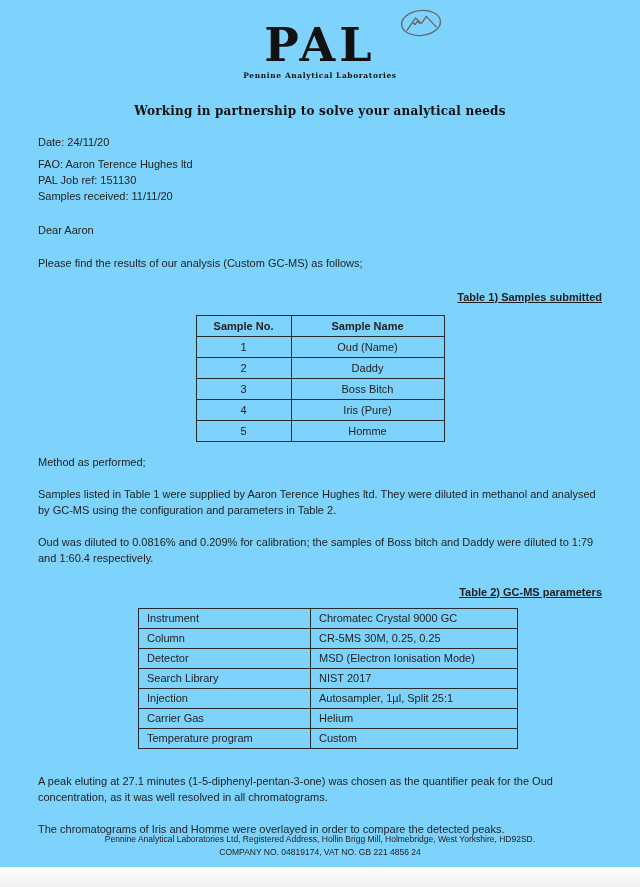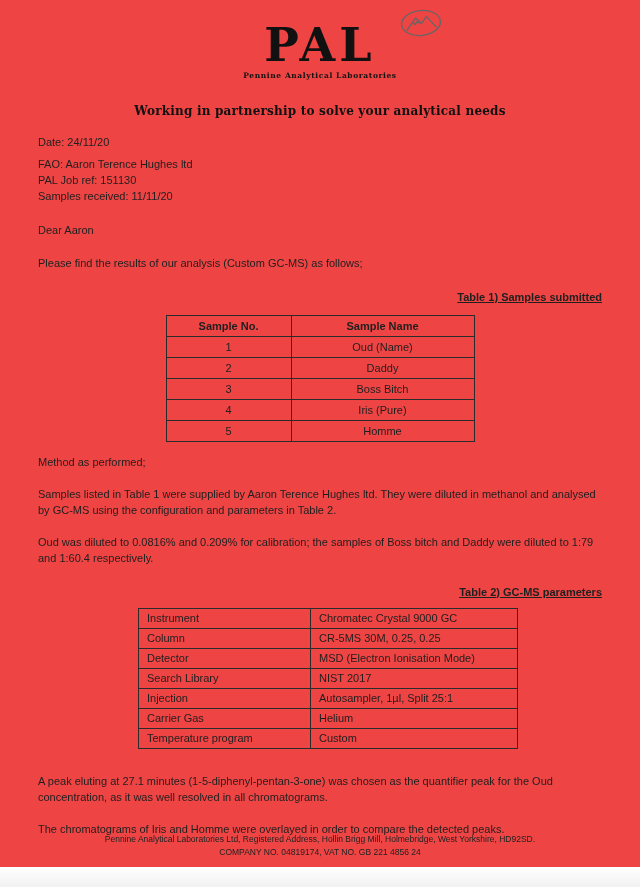--- a/index.html
+++ b/index.html
@@ -1,21 +1,21 @@
 <!DOCTYPE html>
 <html><head>
 <meta charset="utf-8">
 <style>
   html,body { margin:0; padding:0; background:#ffffff; }
   .page {
     position: relative;
     width: 640px;
     height: 887px;
     margin: 0 auto;
-    background: #ef4444;
+    background: #7dd3fc;
     font-family: "Liberation Sans", sans-serif;
     color: #1f1f1f;
     overflow: hidden;
   }
 
   
   .header { text-align: center; padding-top: 24px; }
   .logo-wrap { display: inline-block; position: relative; }
   .logo-acronym {
     font-family: "DejaVu Serif", serif;
@@ -68,21 +68,21 @@
     margin-top: 18px;
     font-size: 11px;
     text-align: right;
   }
 
   
   table { border-collapse: collapse; font-size: 11px; color: #1f1f1f; }
   th, td { border: 1px solid #2b2b2b; }
 
   .table1 { margin: 10px auto 0 auto; }
-  .table1 th, .table1 td { text-align: center; padding: 2px 20px; height: 16px; }
+  .table1 th, .table1 td { text-align: center; padding: 2px 5px; height: 16px; }
   .table1 .col-no   { width: 84px; }
   .table1 .col-name { width: 142px; }
   .table1 th { font-weight: bold; }
 
   .table2 { margin: 8px 0 0 100px; padding-left: 44px; }
   .table2 td { text-align: left; padding: 1.5px 8px; height: 15px; }
   .table2 .col-param { width: 155px; }
   .table2 .col-value { width: 190px; }
 
   .method-intro { margin-top: 12px; }

